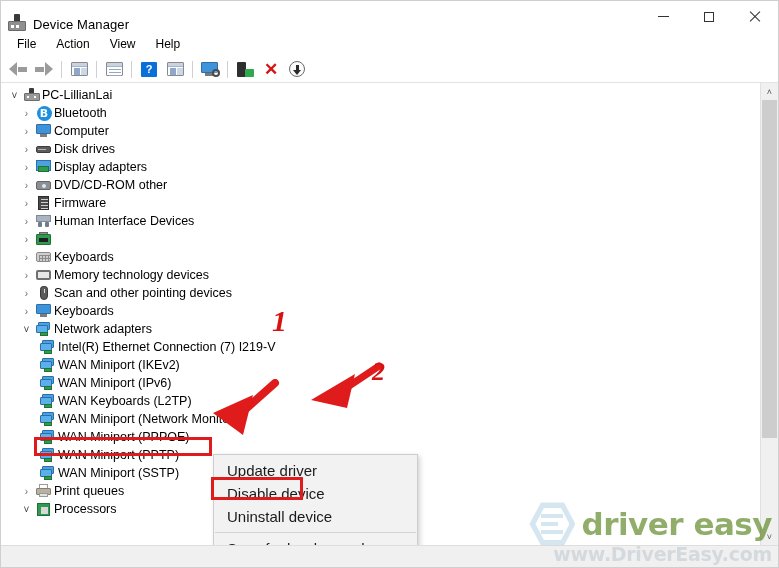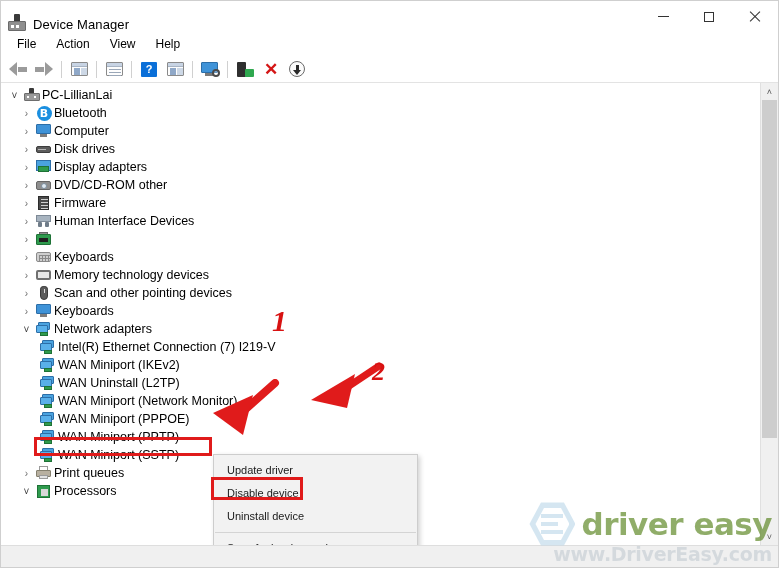--- a/index.html
+++ b/index.html
@@ -246,21 +246,21 @@
     position:absolute;
     left:212px; top:371px; width:205px;
     background:#f2f2f2;
     border:1px solid #cdcdcd;
     box-shadow:2px 2px 5px rgba(0,0,0,.18);
     z-index:10;
     padding:4px 0;
   }
   .ctx-item {
     height:23px; line-height:23px;
-    padding-left:13px; font-size:11px; color:#1a1a1a;
+    padding-left:13px; font-size:15px; color:#1a1a1a;
     white-space:nowrap;
   }
   .ctx-sep { height:1px; background:#d4d4d4; margin:4px 1px; }
 
   #redbox-menu {
     position:absolute;
     left:210px; top:394px; width:92px; height:23px;
     border:3px solid #e01b1b;
     z-index:12; pointer-events:none;
   }
@@ -600,21 +600,31 @@
         <span class="label">WAN Miniport (IKEv2)</span>
       </div>
       <div class="row d2">
         <span class="icon-wrap">
             <span class="ic ic-net">
               <i class="s1"></i>
               <i class="s2"></i>
               <i class="p"></i>
             </span>
           </span>
-        <span class="label">WAN Uninstall (L2TP)</span>
+        <span class="label">WAN Miniport (IPv6)</span>
+      </div>
+      <div class="row d2">
+        <span class="icon-wrap">
+            <span class="ic ic-net">
+              <i class="s1"></i>
+              <i class="s2"></i>
+              <i class="p"></i>
+            </span>
+          </span>
+        <span class="label">WAN Keyboards (L2TP)</span>
       </div>
       <div class="row d2">
         <span class="icon-wrap">
             <span class="ic ic-net">
               <i class="s1"></i>
               <i class="s2"></i>
               <i class="p"></i>
             </span>
           </span>
         <span class="label">WAN Miniport (Network Monitor)</span>

